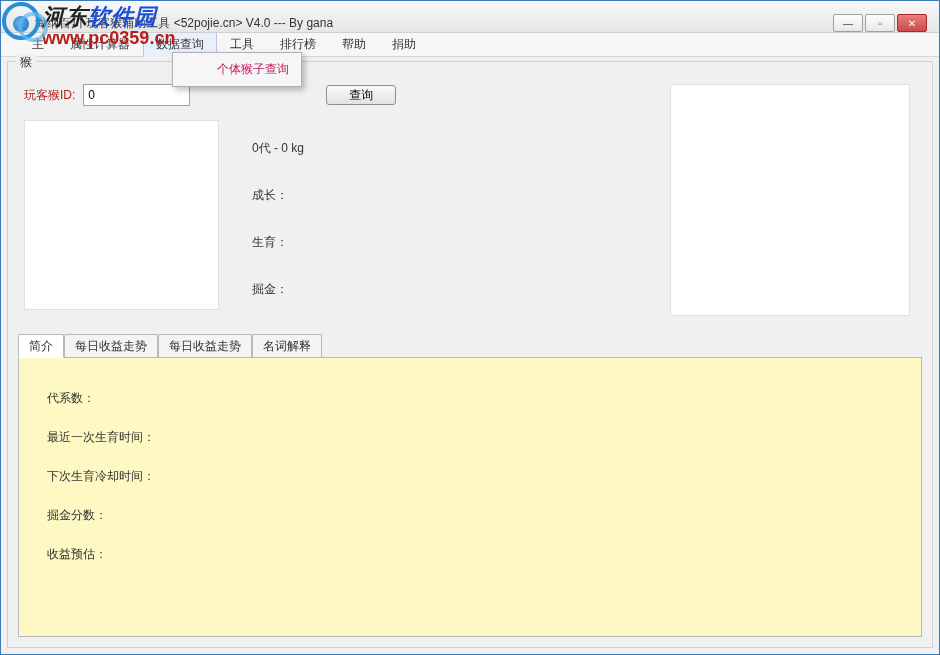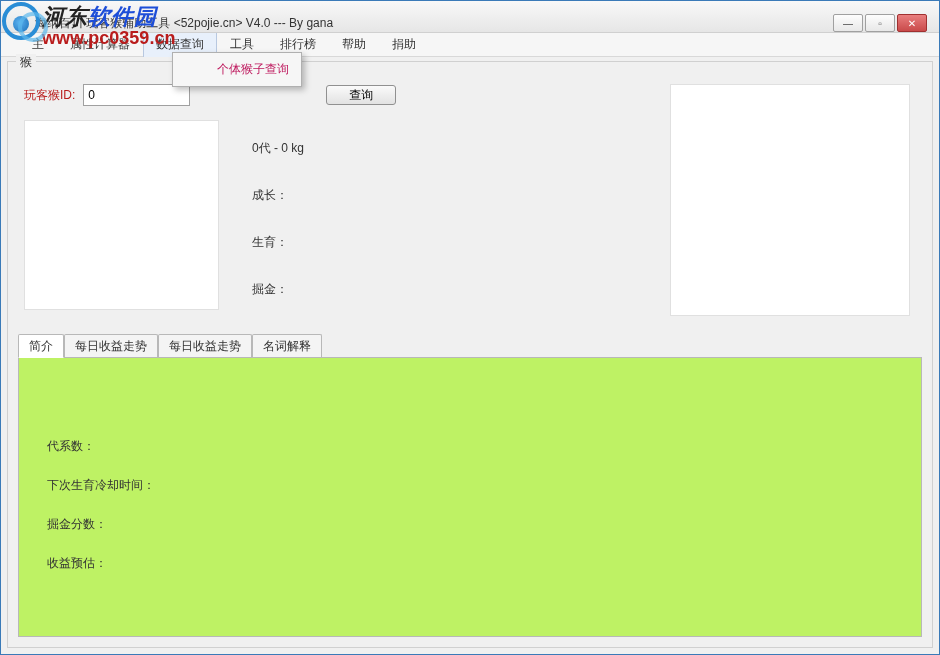--- a/index.html
+++ b/index.html
@@ -175,23 +175,23 @@
 }
 .tab.active {
   background: #fff;
   position: relative;
   z-index: 2;
   border-bottom: 1px solid #fff;
   margin-bottom: -1px;
 }
 .tab-content {
   border: 1px solid #b8b8b8;
-  background: #bef264;
+  background: #fef9c3;
   height: calc(100% - 23px);
-  padding: 80px 28px 20px 28px;
+  padding: 32px 28px 20px 28px;
 }
 .tab-content .line {
   margin-bottom: 22px;
   font-size: 12px;
   color: #333;
 }
 .watermark {
   position: absolute;
   top: 2px; left: 2px;
   pointer-events: none;
@@ -266,20 +266,21 @@
 
       <div class="tabs-area">
         <div class="tab-strip">
           <div class="tab active">简介</div>
           <div class="tab">每日收益走势</div>
           <div class="tab">每日收益走势</div>
           <div class="tab">名词解释</div>
         </div>
         <div class="tab-content">
           <div class="line">代系数：</div>
+          <div class="line">最近一次生育时间：</div>
           <div class="line">下次生育冷却时间：</div>
           <div class="line">掘金分数：</div>
           <div class="line">收益预估：</div>
         </div>
       </div>
     </div>
   </div>
 </div>
 
 <div class="dropdown">

